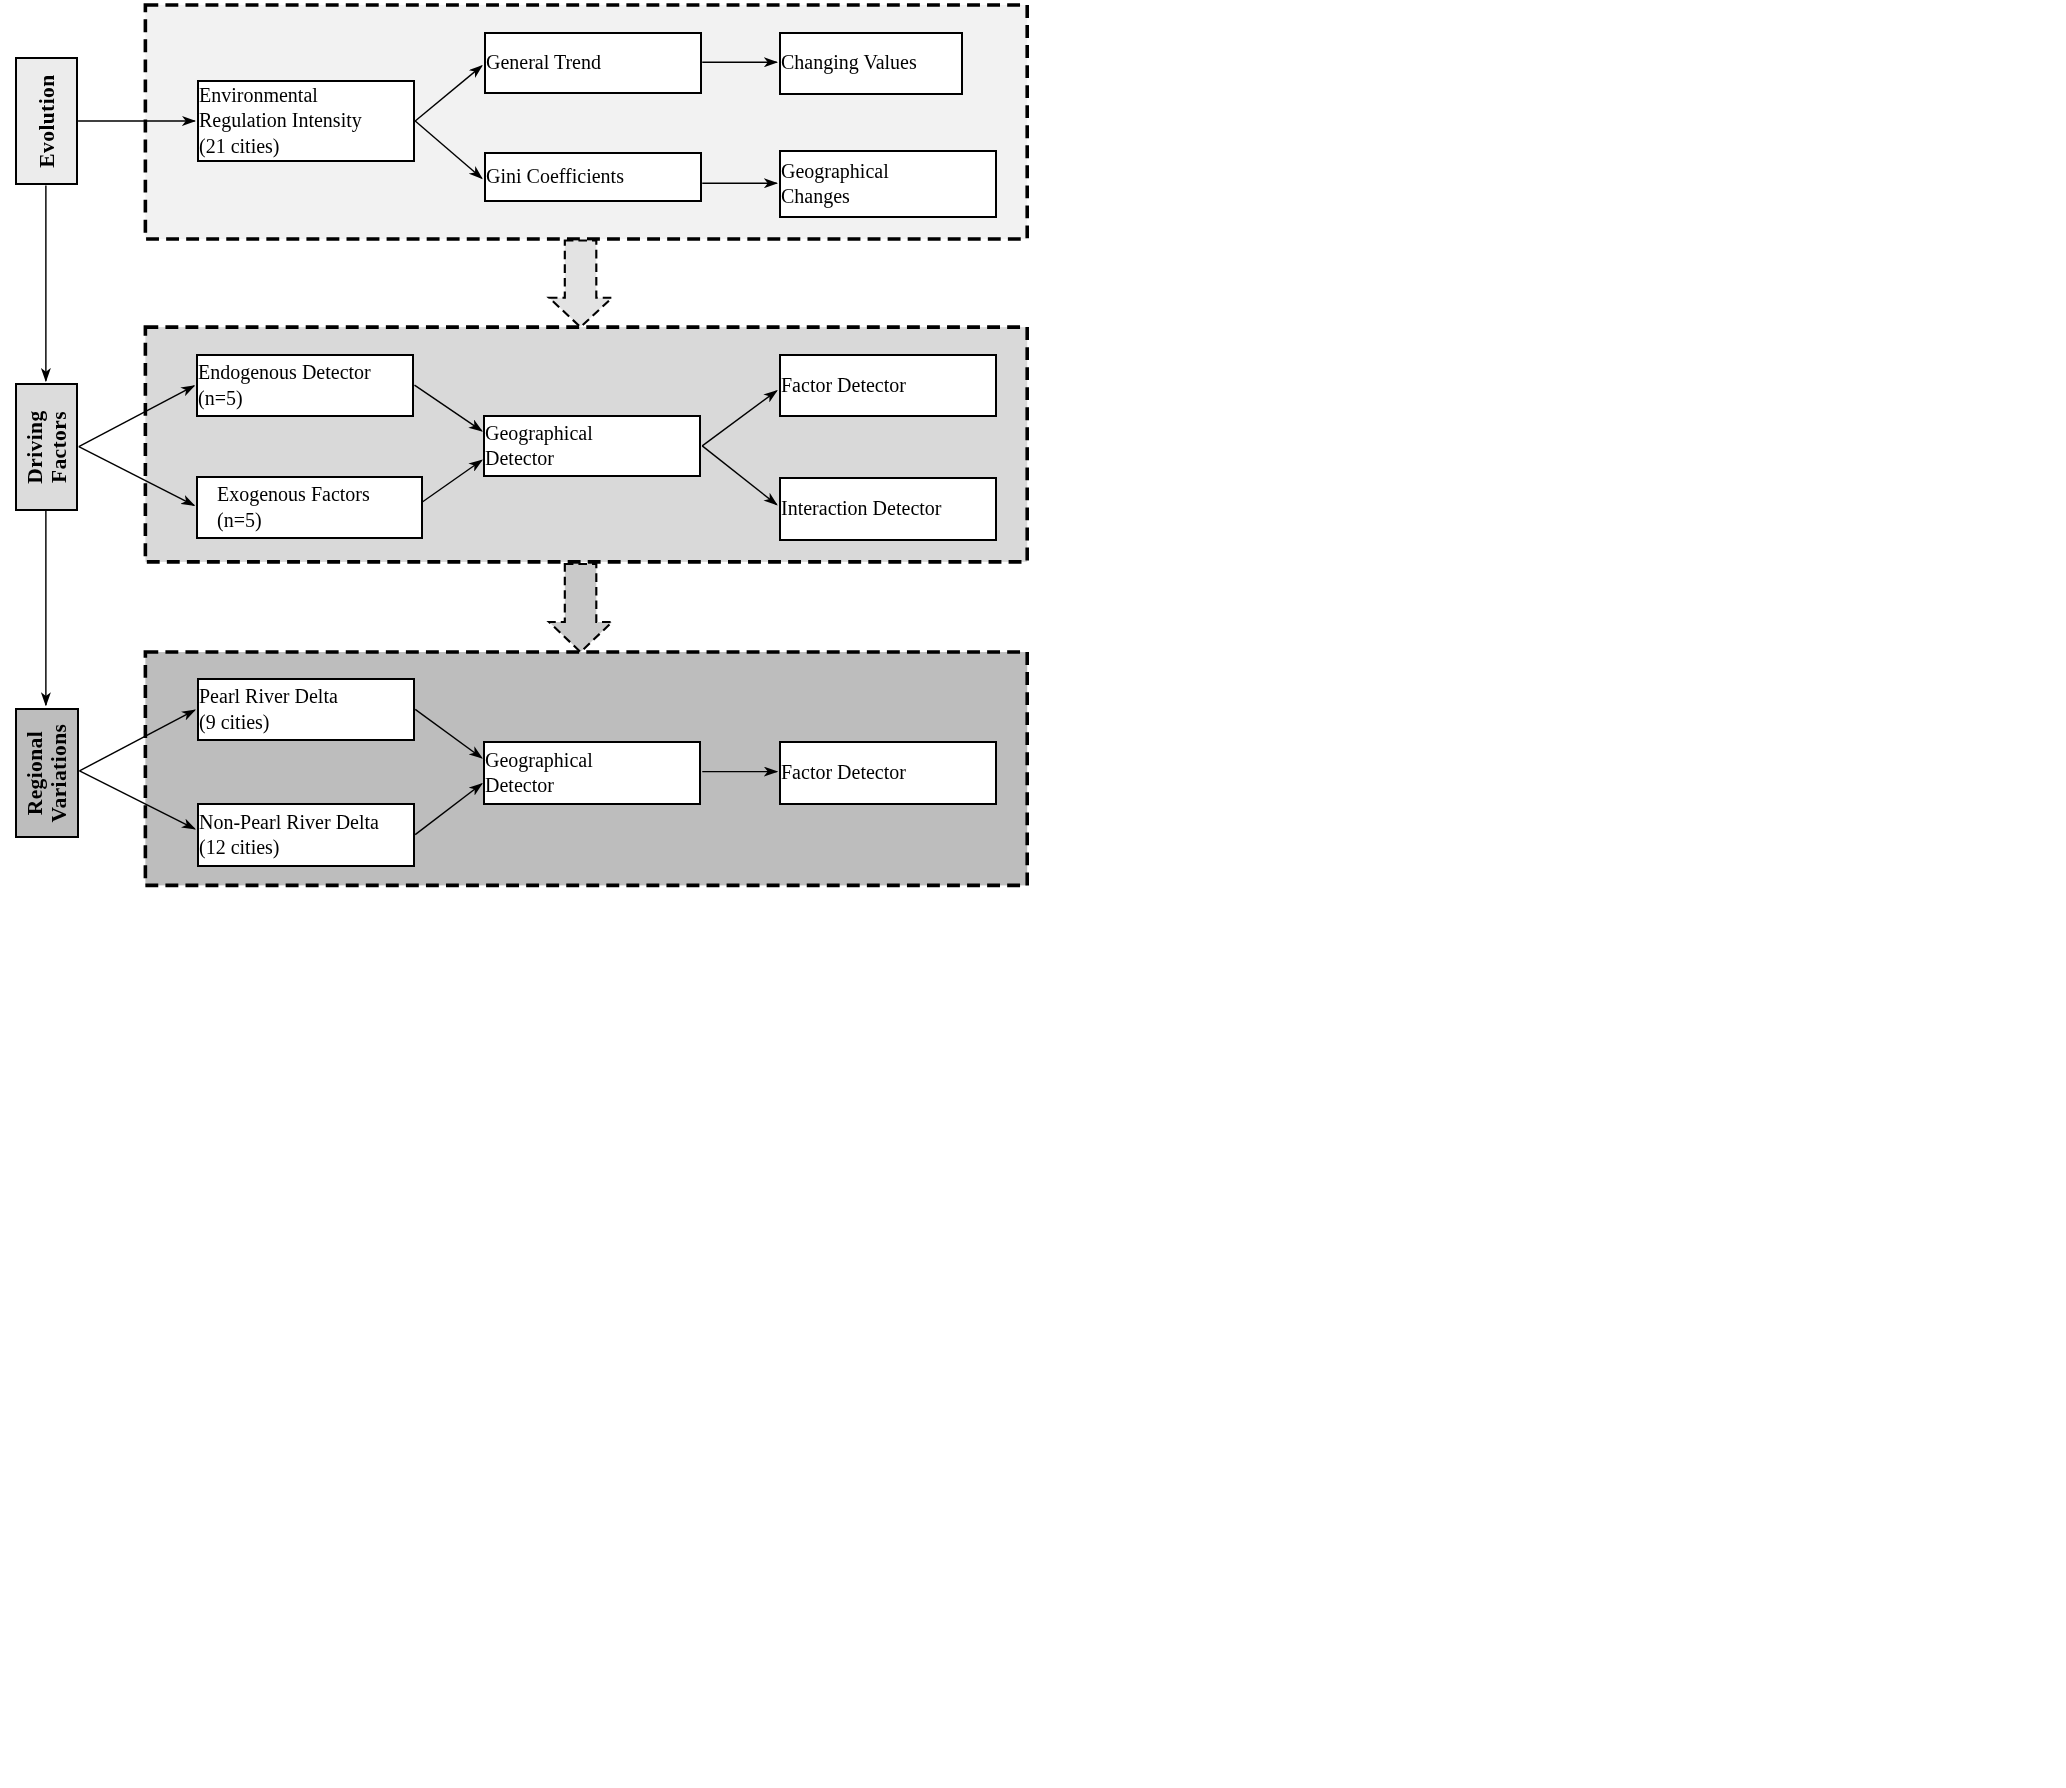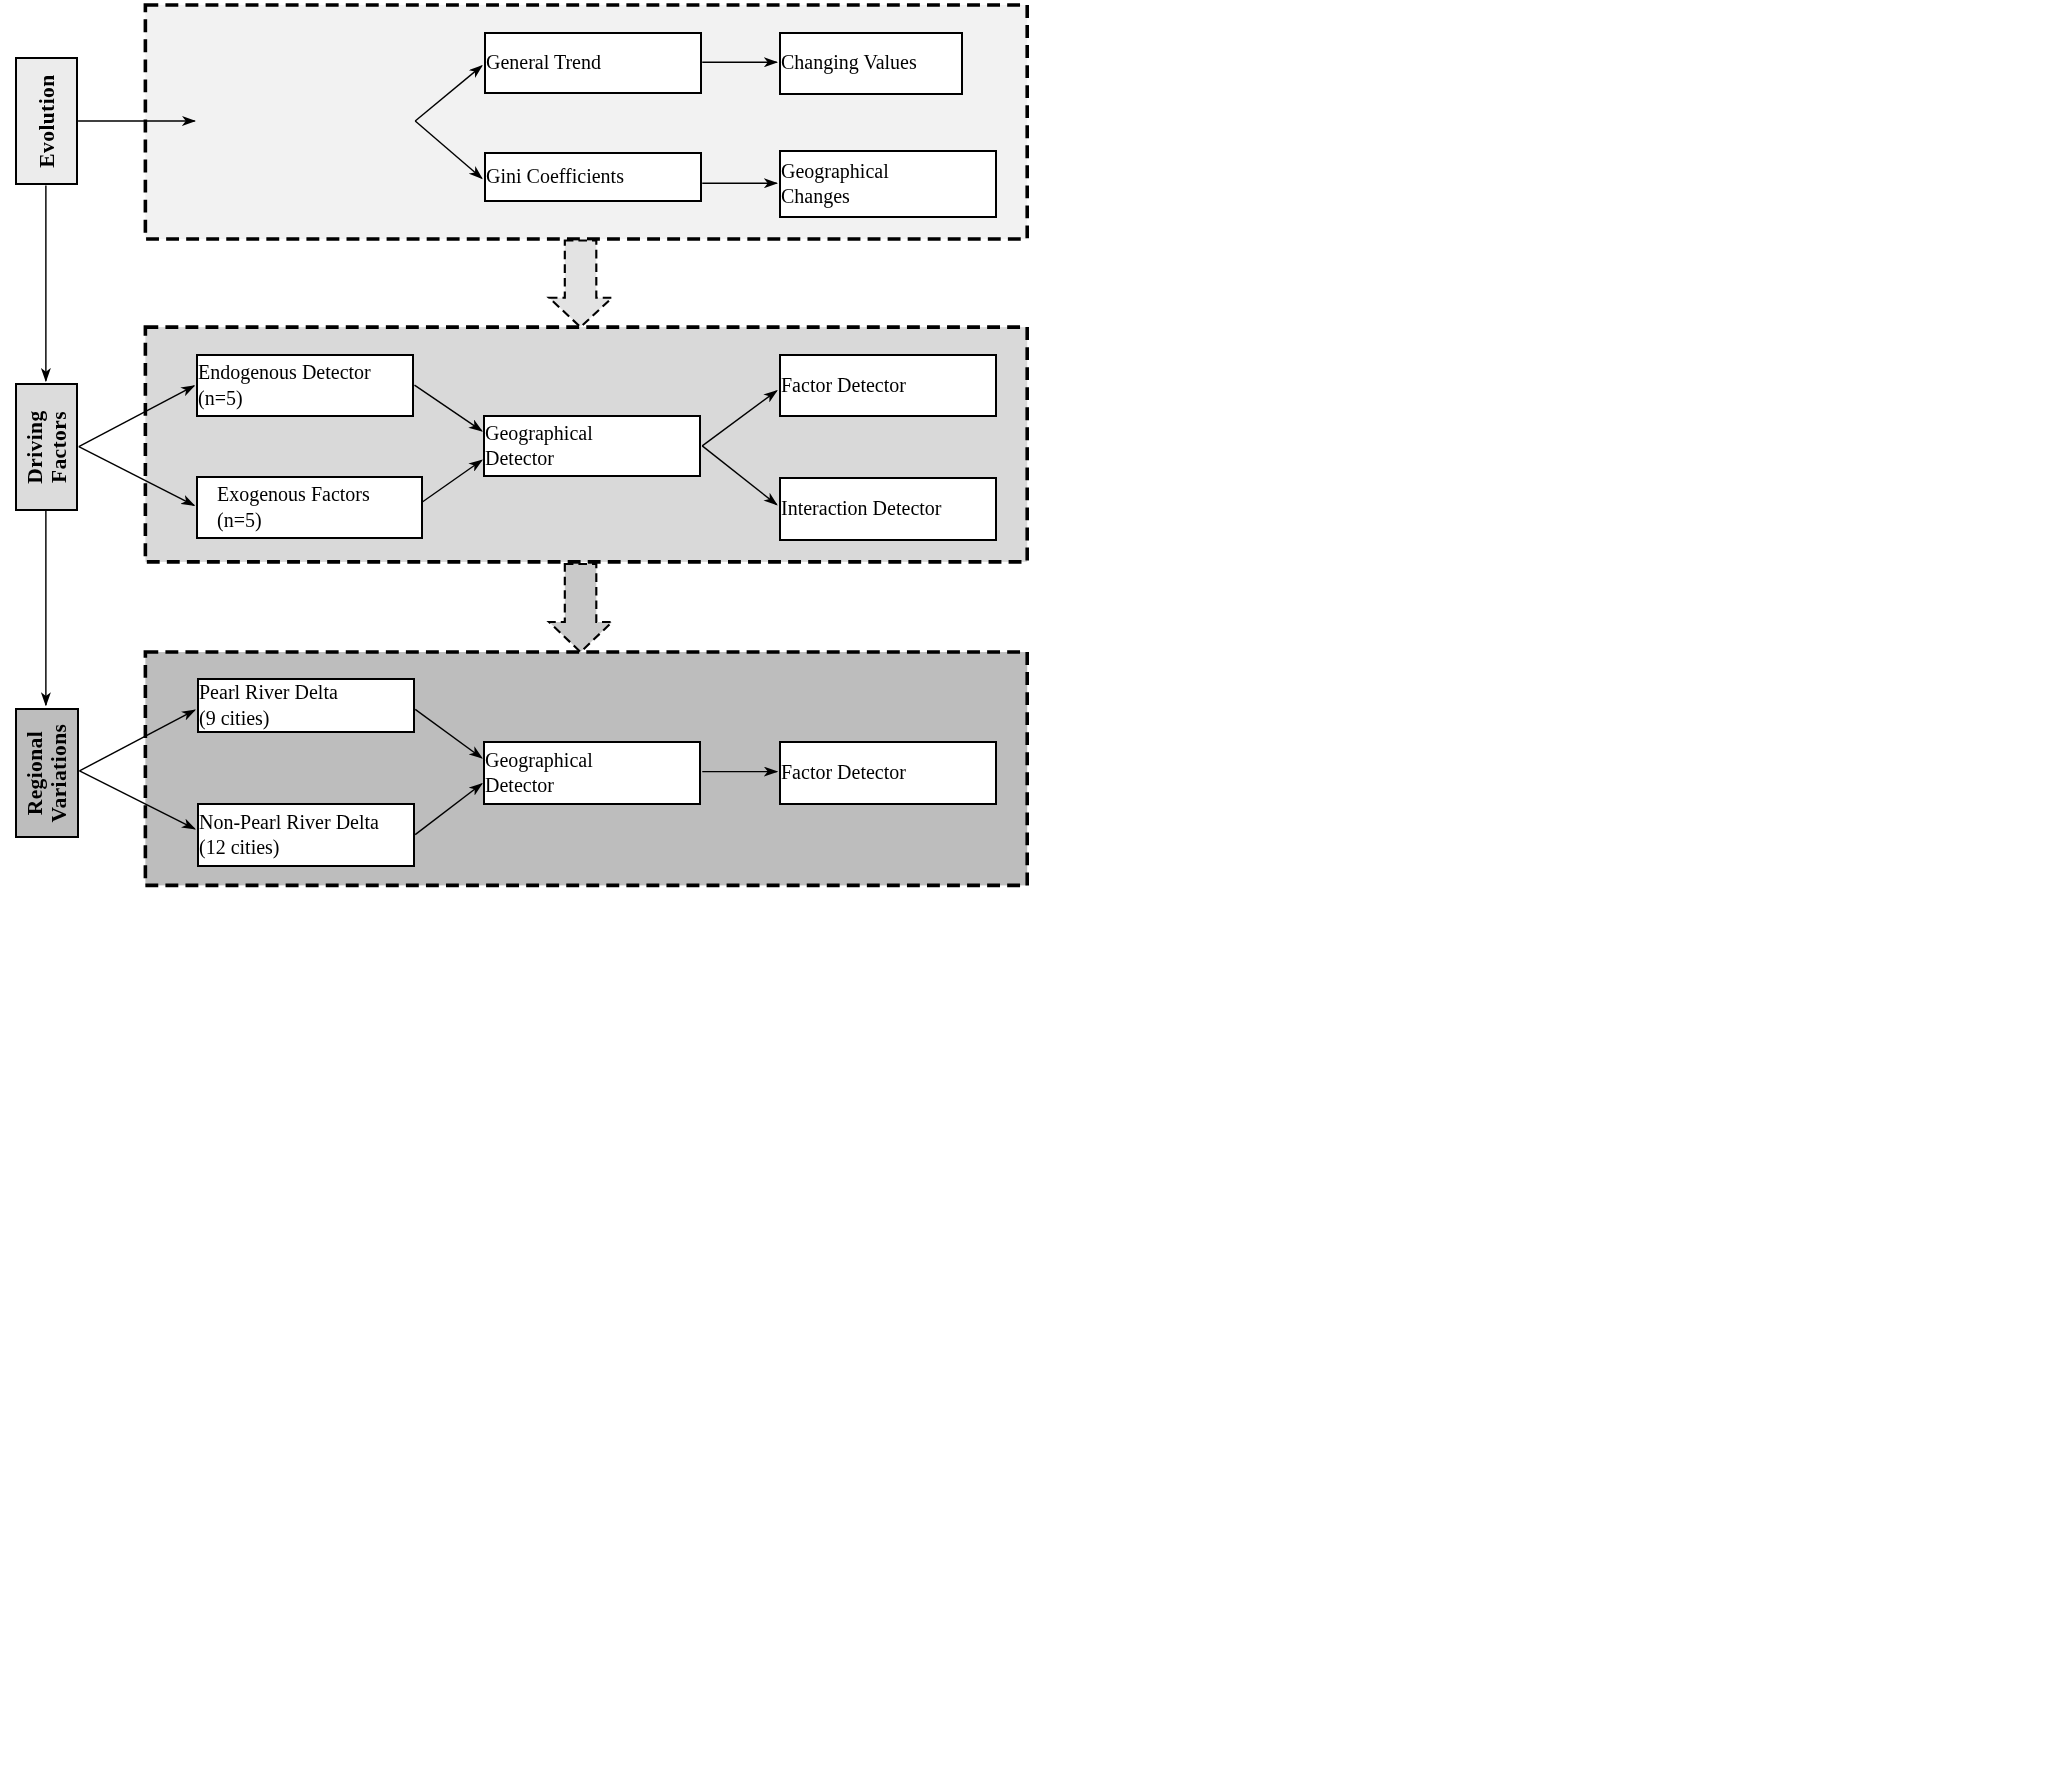--- a/index.html
+++ b/index.html
@@ -94,20 +94,25 @@
       <div>Factors</div>
     </div>
   </div>
   <div class="side-label fill-c" style="left:15px; top:708px; width:64px; height:130px;">
     <div class="rot">
       <div>Regional</div>
       <div>Variations</div>
     </div>
   </div>
 
+  <div class="node" style="left:197px; top:80px; width:218px; height:82px;">
+    <div class="ln">Environmental</div>
+    <div class="ln">Regulation Intensity</div>
+    <div class="ln">(21 cities)</div>
+  </div>
   <div class="node" style="left:484px; top:31.5px; width:218px; height:62px;">
     <div class="ln">General Trend</div>
   </div>
   <div class="node" style="left:779px; top:31.5px; width:184px; height:63px;">
     <div class="ln">Changing Values</div>
   </div>
   <div class="node" style="left:484px; top:152px; width:218px; height:50px;">
     <div class="ln">Gini Coefficients</div>
   </div>
   <div class="node" style="left:779px; top:150px; width:218px; height:68px;">
@@ -127,21 +132,21 @@
     <div class="ln">Geographical</div>
     <div class="ln">Detector</div>
   </div>
   <div class="node" style="left:779px; top:354px; width:218px; height:63px;">
     <div class="ln">Factor Detector</div>
   </div>
   <div class="node" style="left:779px; top:477px; width:218px; height:64px;">
     <div class="ln">Interaction Detector</div>
   </div>
 
-  <div class="node" style="left:197px; top:678px; width:218px; height:55px;">
+  <div class="node" style="left:197px; top:678px; width:218px; height:63px;">
     <div class="ln">Pearl River Delta</div>
     <div class="ln">(9 cities)</div>
   </div>
   <div class="node" style="left:197px; top:803px; width:218px; height:64px;">
     <div class="ln">Non-Pearl River Delta</div>
     <div class="ln">(12 cities)</div>
   </div>
   <div class="node" style="left:483px; top:741px; width:218px; height:64px;">
     <div class="ln">Geographical</div>
     <div class="ln">Detector</div>

